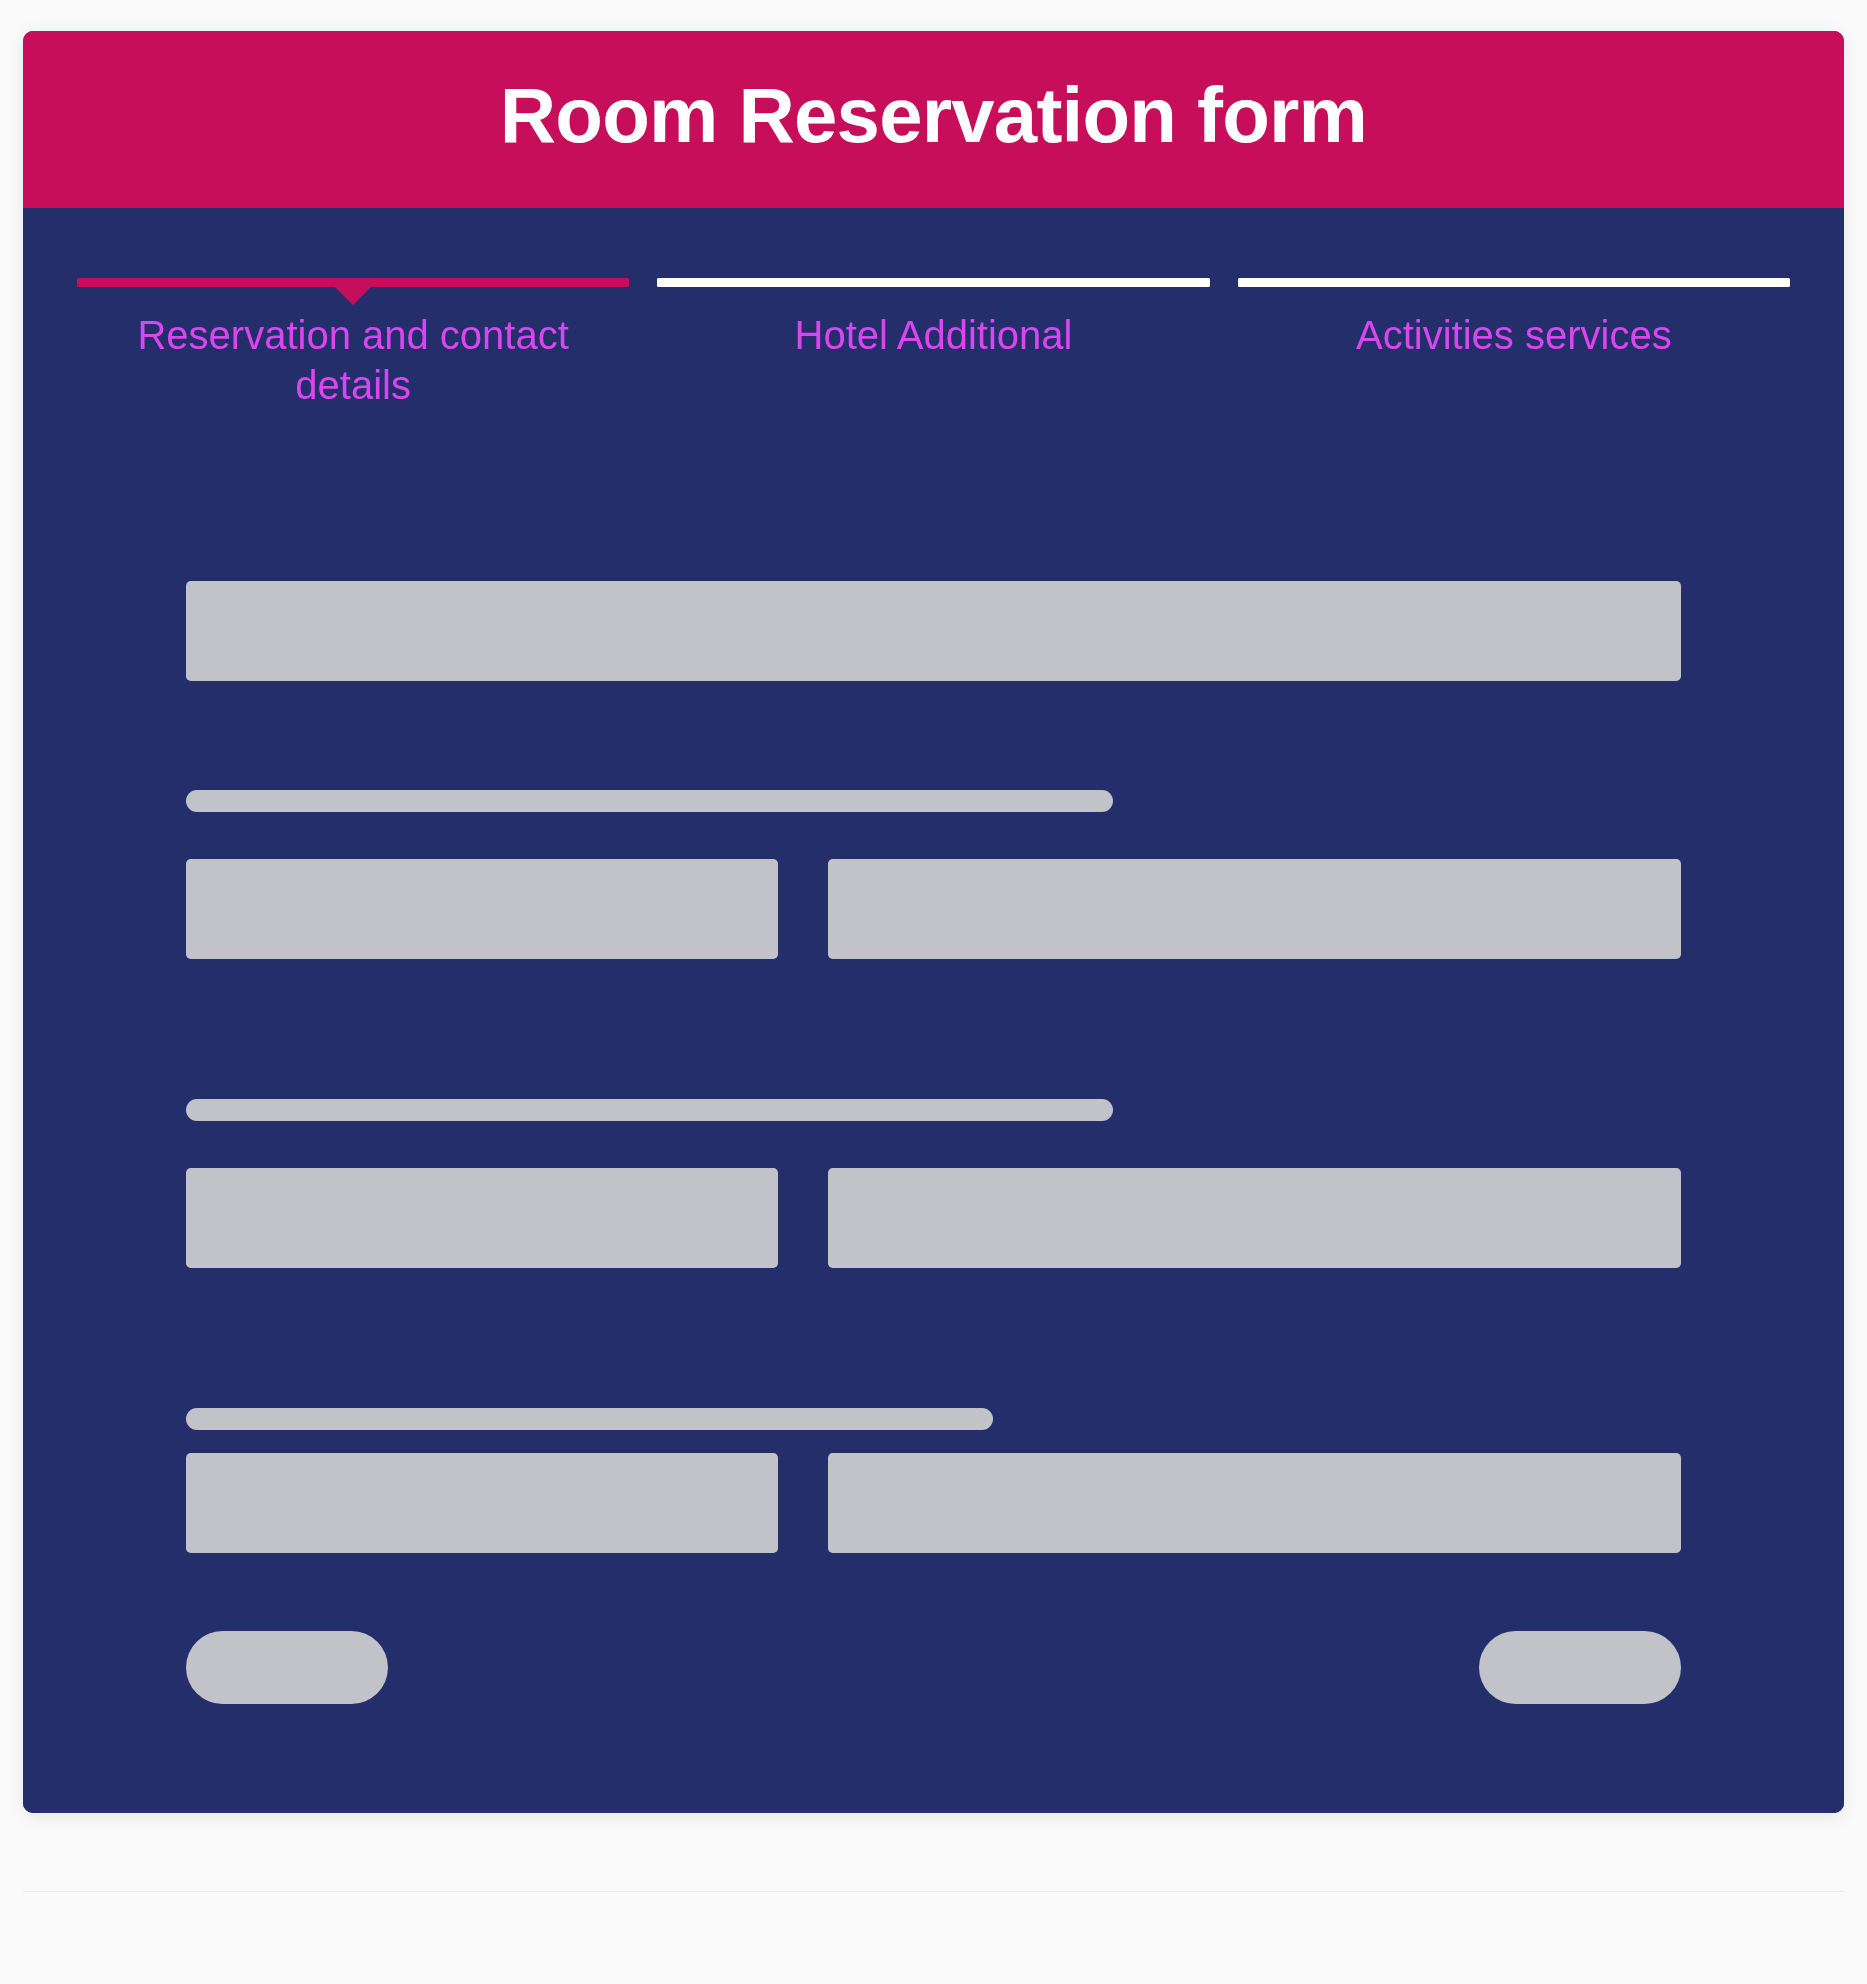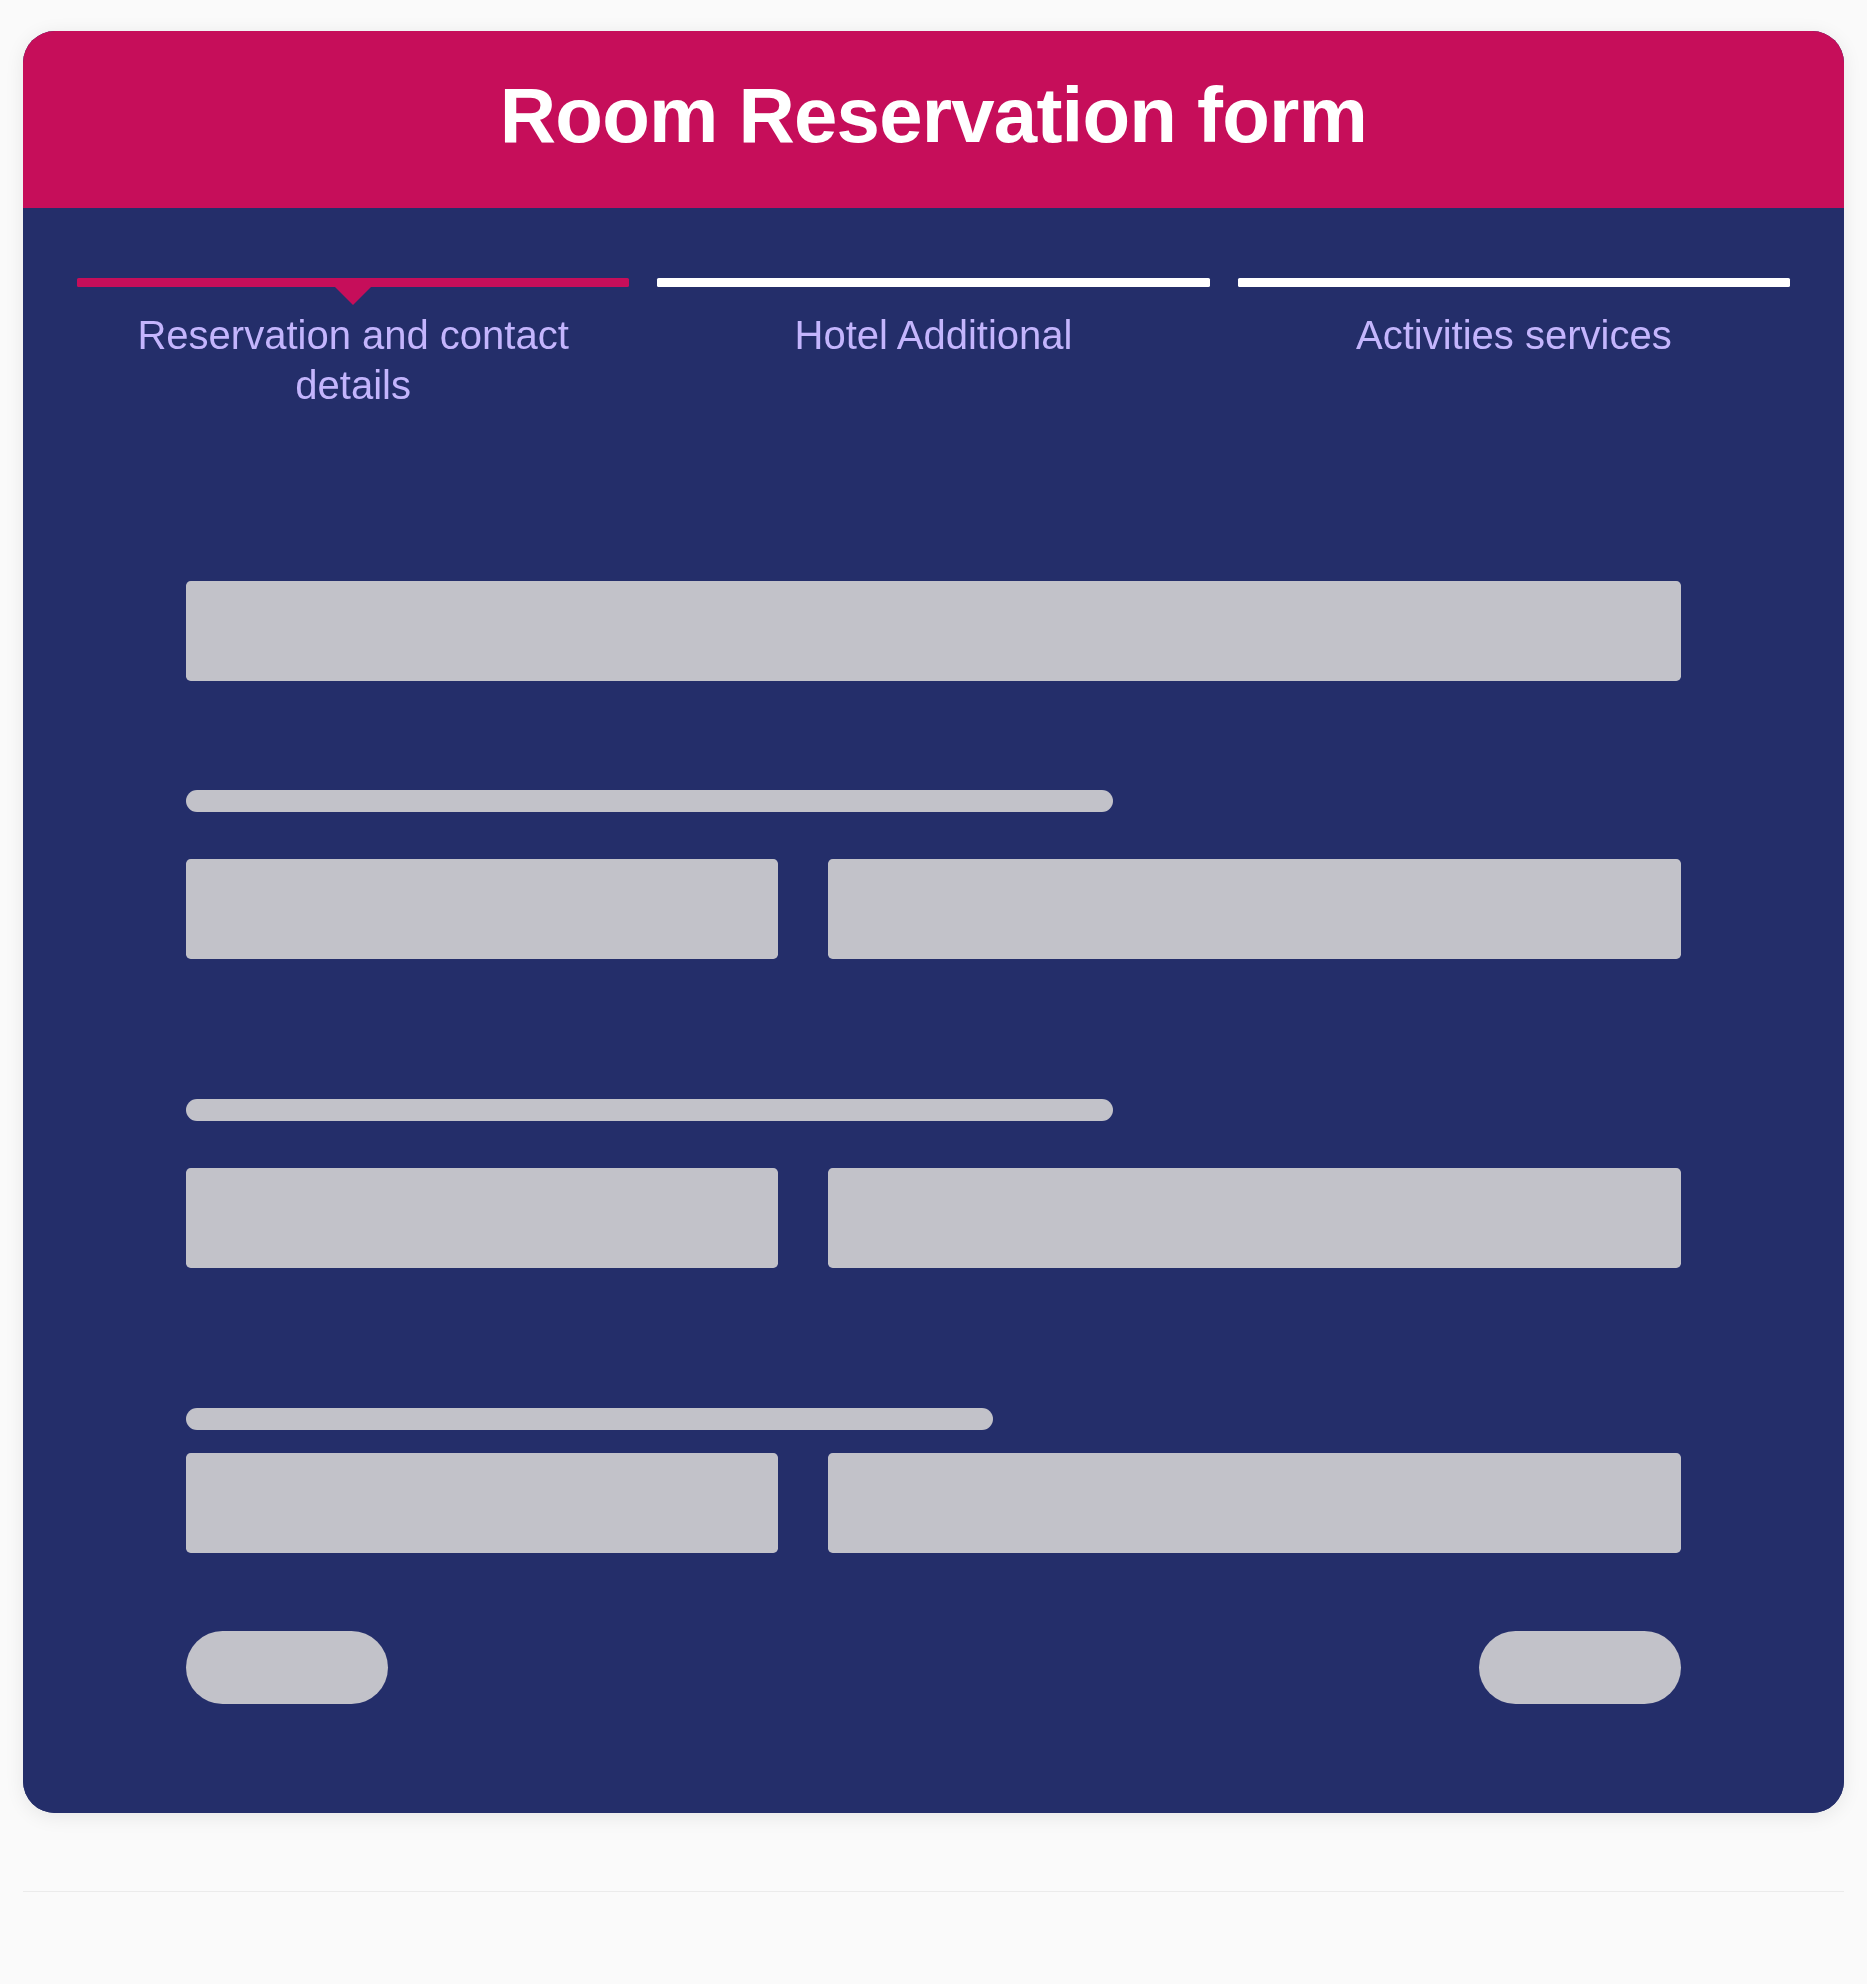--- a/index.html
+++ b/index.html
@@ -9,21 +9,21 @@
     }
     body {
       font-family: -apple-system, BlinkMacSystemFont, "Segoe UI", Helvetica, Arial, sans-serif;
       background: #fafafa;
       padding: 31px 23px 78px 23px;
     }
     .card {
       width: 100%;
       max-width: 1821px;
       margin: 0 auto;
-      border-radius: 32px;
+      border-radius: 10px;
       overflow: hidden;
       box-shadow: 0 3.1px 18.7px rgba(0,0,0,0.08);
       background: #242e6a;
     }
     .card-header {
       background: #c60e5a;
       color: #ffffff;
       text-align: center;
       padding: 39px 15.6px 47px 15.6px;
     }
@@ -65,21 +65,21 @@
       top: 100%;
       transform: translateX(-50%);
       width: 0;
       height: 0;
       border-left: 18.7px solid transparent;
       border-right: 18.7px solid transparent;
       border-top: 18.7px solid #c60e5a;
     }
     .step-label {
       font-size: 40px;
-      color: #c4b5fd;
+      color: #d946ef;
       line-height: 1.25;
       padding: 0 4.7px;
     }
     .form-area {
       padding: 171px 109px 0 109px;
     }
     .ph-block-lg {
       background: #c2c2c9;
       height: 100px;
       width: 100%;

